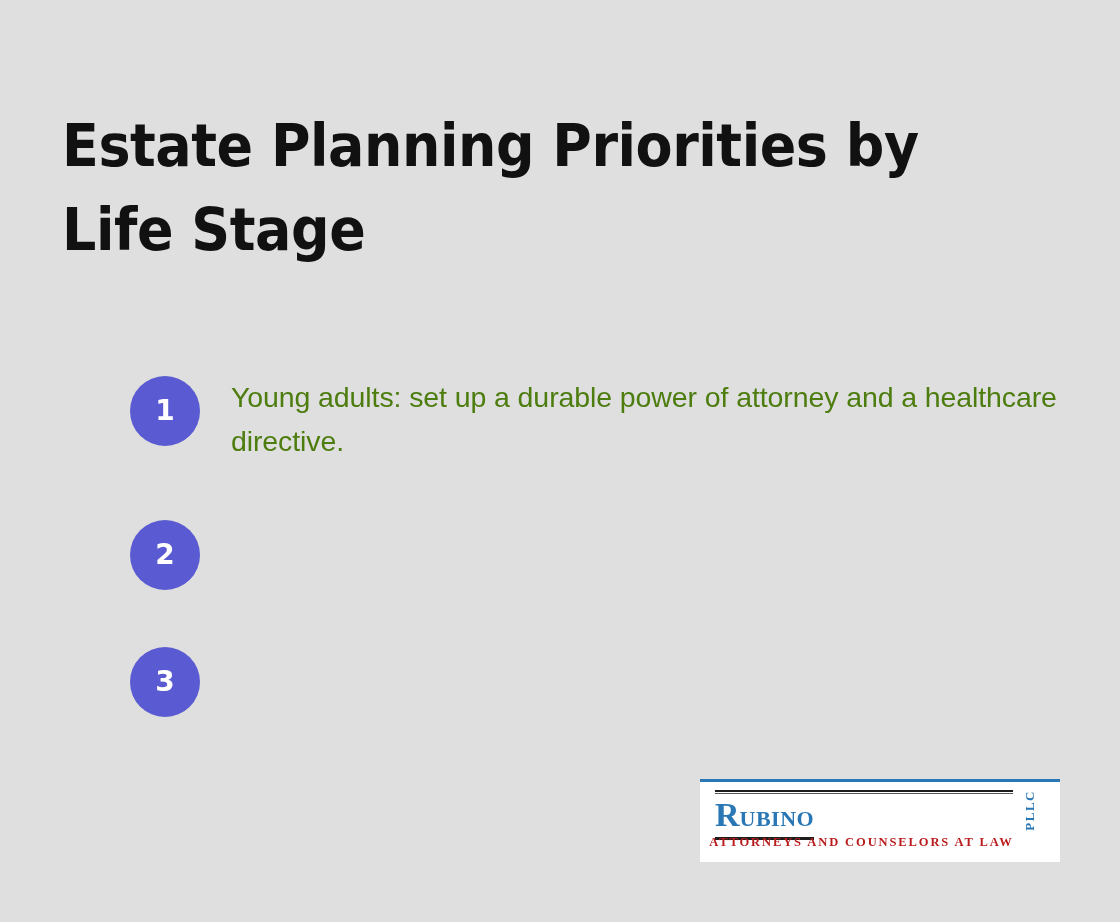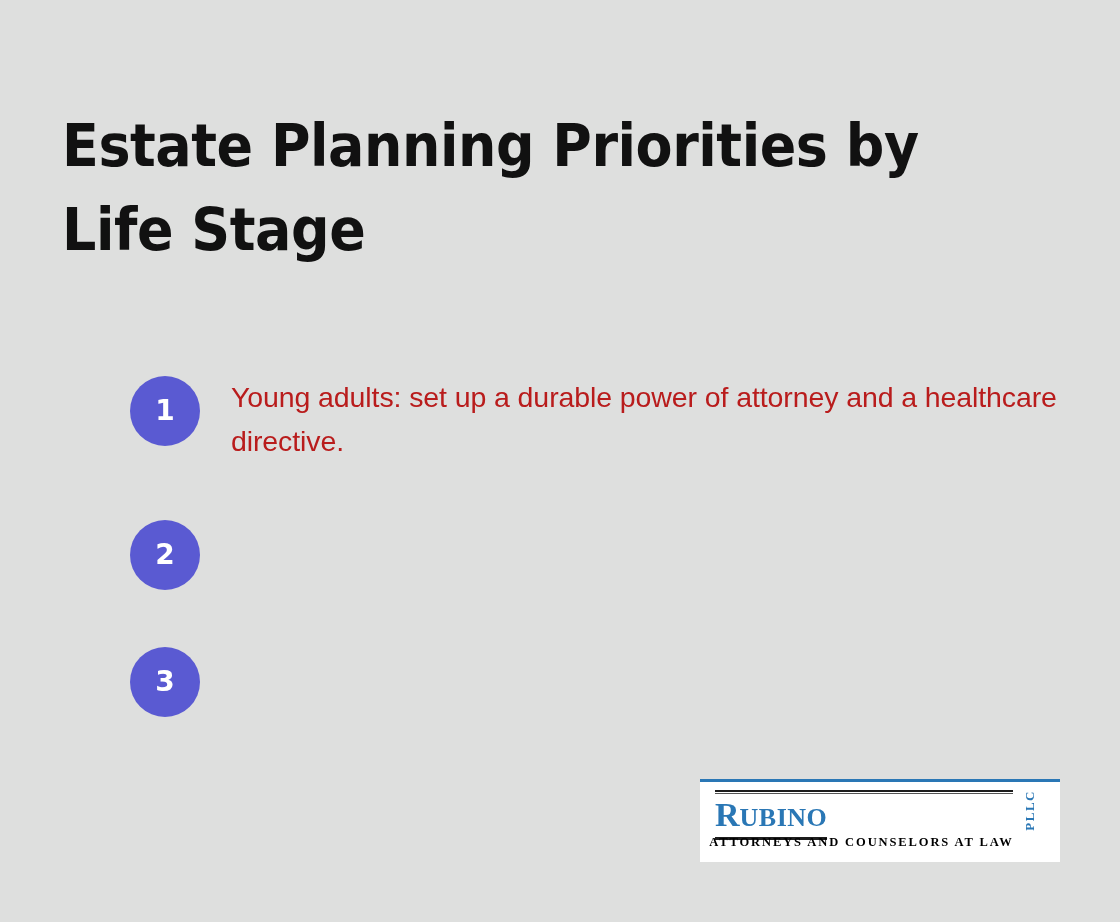--- a/index.html
+++ b/index.html
@@ -72,21 +72,21 @@
     line-height: 70px;
     text-align: center;
     margin-top: 2px;
   }
   .item-text {
     flex: 1 1 auto;
     margin-left: 31px;
     font-family: "Liberation Sans", sans-serif;
     font-size: 28.5px;
     line-height: 1.53;
-    color: #b91c1c;
+    color: #4d7c0f;
     letter-spacing: -0.1px;
     padding-top: 2px;
   }
 
   
   .logo-box {
     position: absolute;
     left: 700px;
     top: 779px;
     width: 360px;
@@ -127,21 +127,21 @@
     display: inline-block;
     padding-bottom: 3px;
     border-bottom: 3px solid #1d1d1d;
   }
   .word .cap {
     font-size: 34px;
     font-weight: 700;
     letter-spacing: 0px;
   }
   .word .rest {
-    font-size: 26px;
+    font-size: 22px;
     font-weight: 700;
     letter-spacing: 0.5px;
   }
   .pllc {
     position: absolute;
     left: 322px;
     top: 8px;
     font-family: "Liberation Serif", serif;
     font-size: 13px;
     font-weight: 700;
@@ -157,21 +157,21 @@
   .logo-tagline {
     position: absolute;
     left: 0;
     top: 53px;
     width: 323px;
     text-align: center;
     font-family: "Liberation Serif", serif;
     font-size: 12.5px;
     font-weight: 700;
     letter-spacing: 1.9px;
-    color: #000000;
+    color: #b91c1c;
     white-space: nowrap;
   }
 </style>
 </head>
 <body>
 
 <div class="slide">
 
   <h1 class="title">Estate Planning Priorities by
 Life Stage</h1>

